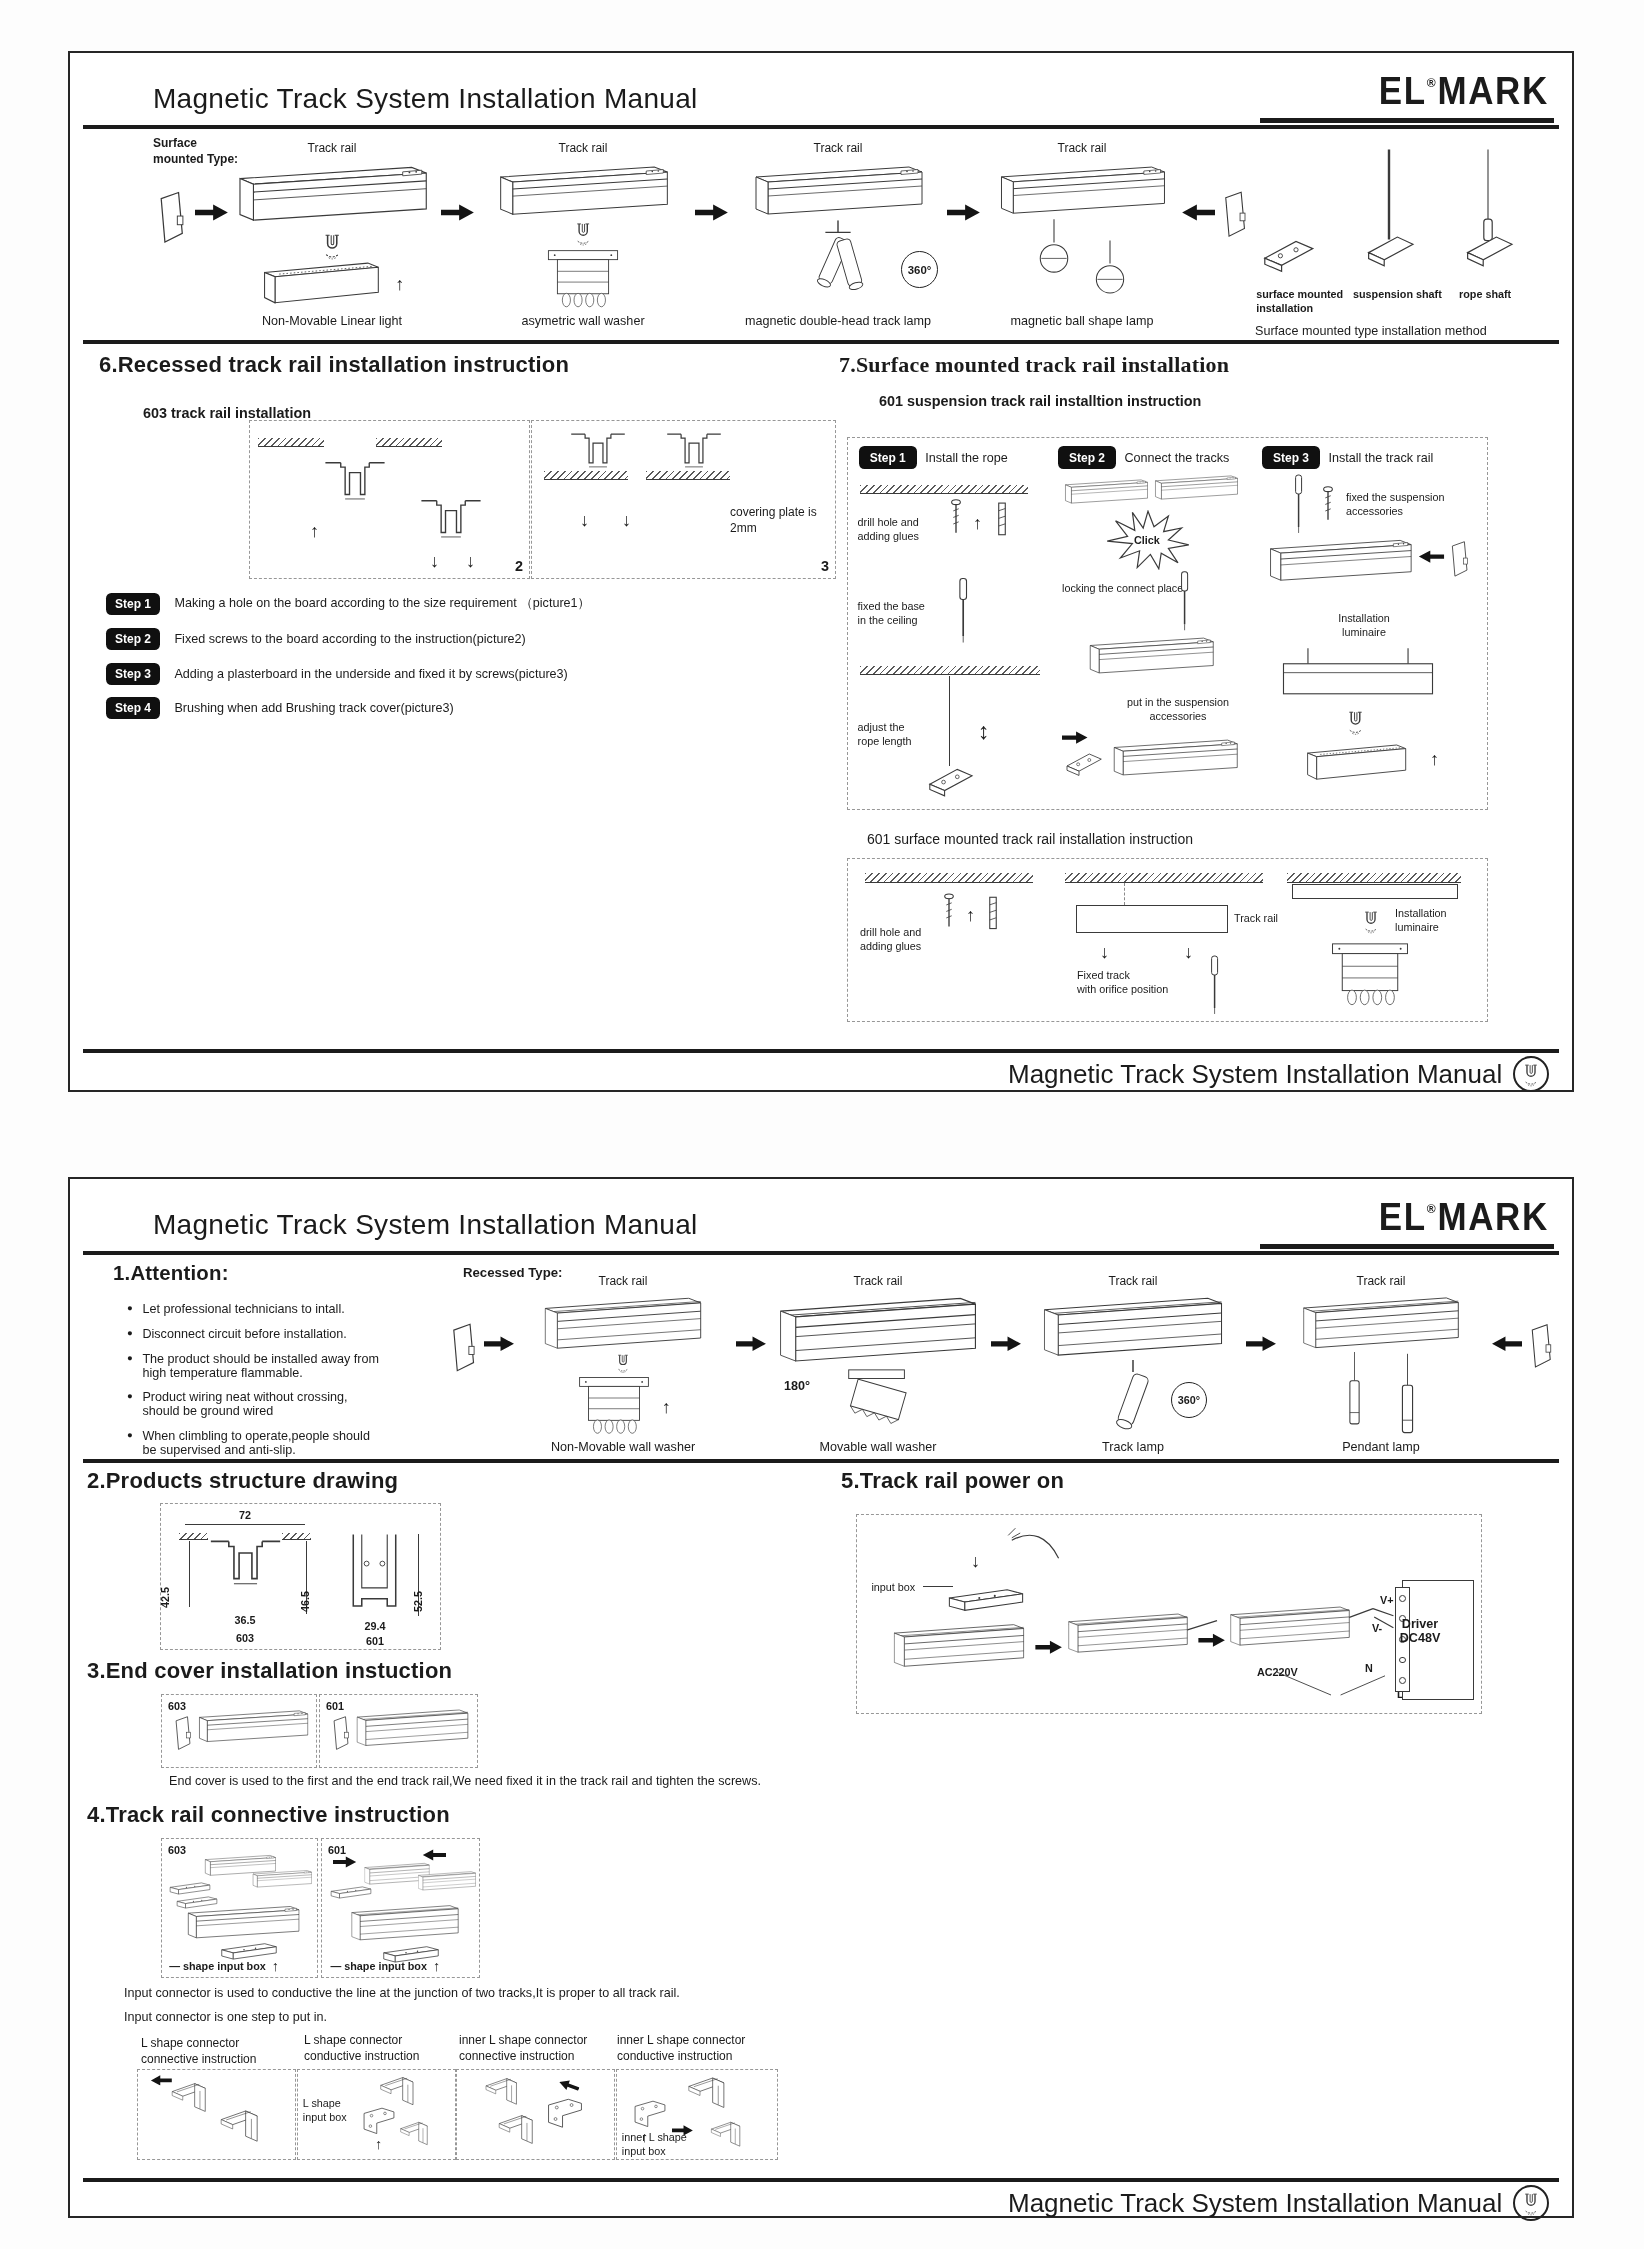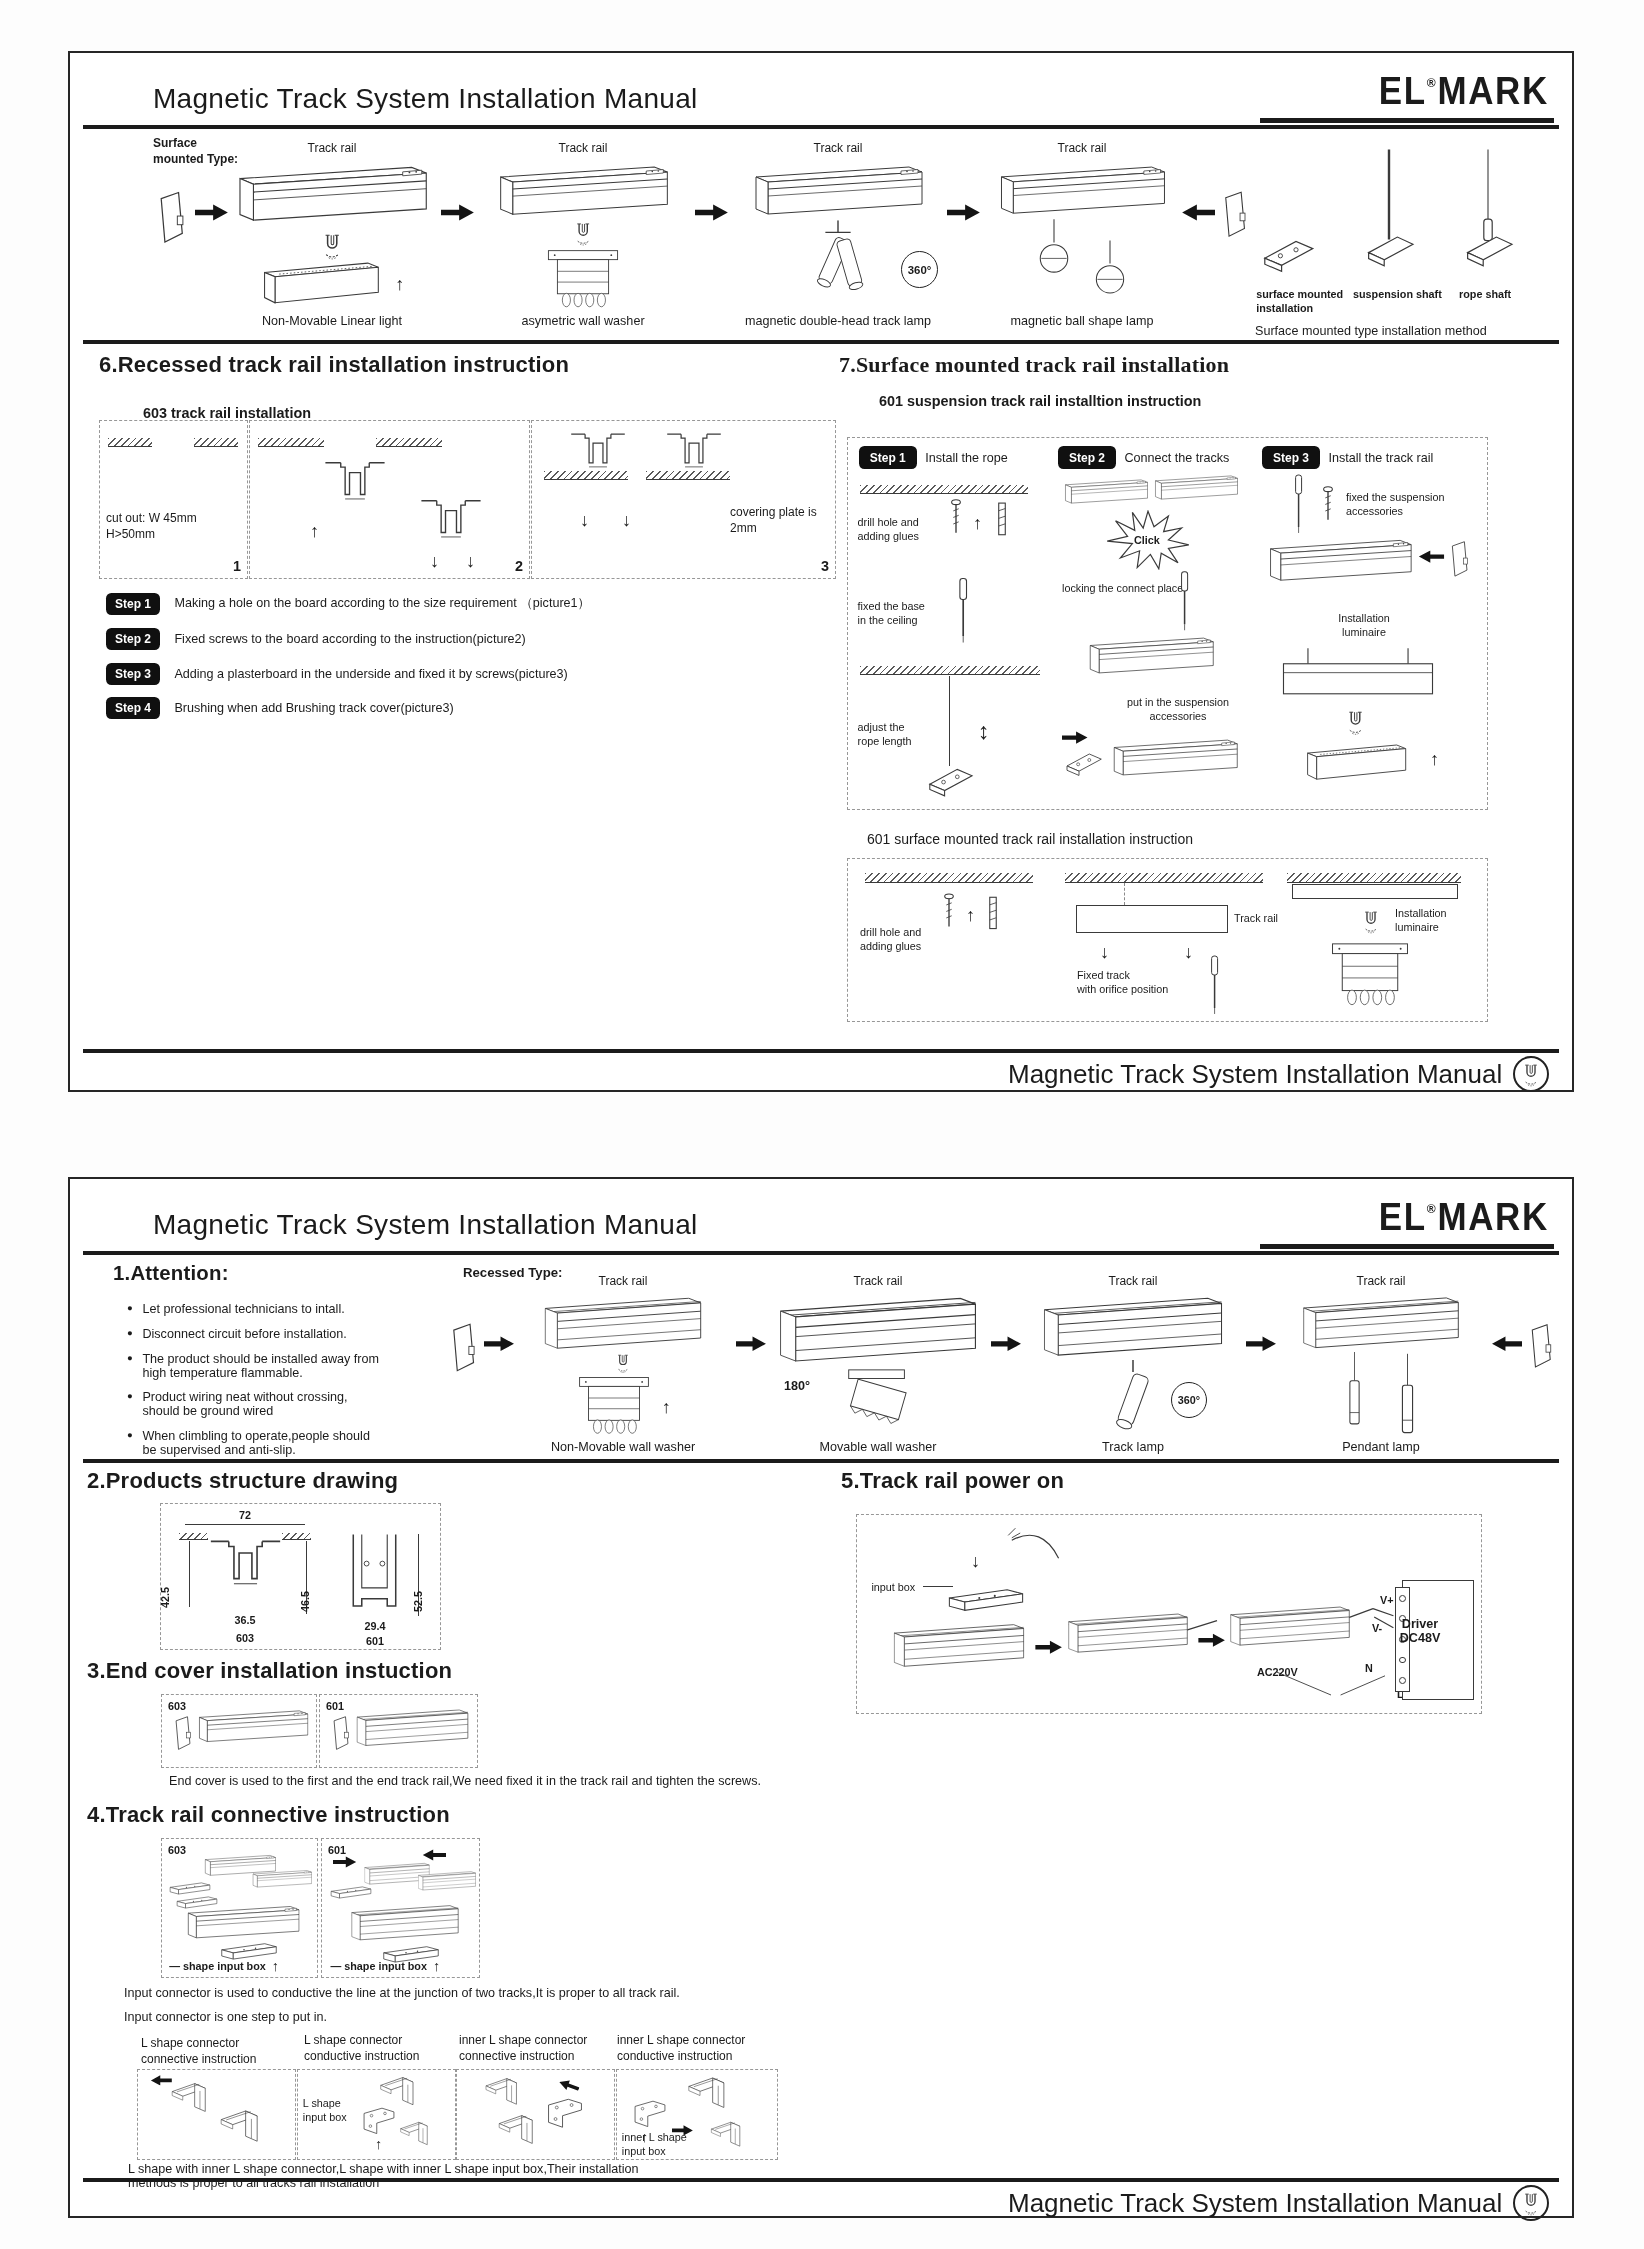--- a/index.html
+++ b/index.html
@@ -308,27 +308,20 @@
     <div class="abs lbl-s b" style="left:98px;top:144px;width:90px;">suspension shaft</div>
     <div class="abs lbl-s b" style="left:204px;top:144px;width:72px;">rope shaft</div>
     <div class="abs cap" style="left:0px;top:181px;width:300px;">Surface mounted type installation method</div>
   </div>
 
   <div class="abs rule" style="left:13.2px;top:287px;width:1476px;height:3.6px;"></div>
 
   <div class="abs h1" style="left:17px;top:299px;margin-left:12px;">6.Recessed track rail installation instruction</div>
   <div class="abs sub" style="left:73px;top:352px;text-align:center;">603 track rail installation</div>
 
-  <div class="abs dash" style="left:29px;top:367px;width:147px;height:157px;">
-    <div class="hatch abs" style="left:8.4px;top:17px;width:44px;"></div>
-    <div class="hatch abs" style="left:94px;top:17px;width:44px;"></div>
-    <div class="abs lbl pre" style="left:6px;top:90px;">cut out: W 45mm
-H&gt;50mm</div>
-    <div class="abs lbl b" style="right:6px;bottom:2.4px;font-size:14.4px;">1</div>
-  </div>
   <div class="abs dash" style="left:179px;top:367px;width:279px;height:157px;">
     <div class="hatch abs" style="left:8.4px;top:17px;width:66px;"></div>
     <div class="hatch abs" style="left:126px;top:17px;width:66px;"></div>
     <svg class="abs" style="left:72px;top:34px;width:66px;height:55px;" viewBox="0 0 110 92" width="66" height="55">
         <use href="#sym-profile603"></use>
       </svg>
     <span class="abs ar" style="left:60px;top:101px;">↑</span>
     <svg class="abs" style="left:168px;top:72px;width:66px;height:55px;" viewBox="0 0 110 92" width="66" height="55">
         <use href="#sym-profile603"></use>
       </svg>
@@ -794,22 +787,20 @@
     <svg class="abs" style="left:55px;top:55px;width:21.6px;height:10.8px;" viewBox="0 0 36 18" width="21.6" height="10.8">
         <use href="#sym-arrow"></use>
       </svg>
     <svg class="abs" style="left:78px;top:50px;width:72px;height:37px;" viewBox="0 0 120 62" width="72" height="37">
         <use href="#sym-corner"></use>
       </svg>
     <div class="abs lbl-s pre" style="left:4.8px;bottom:1.2px;">inner L shape
 input box</div>
   </div>
 
-  <div class="abs cap pre" style="left:58px;top:983px;width:852px;">L shape with inner L shape connector,L shape with inner L shape input box,Their installation
-methods is proper to all tracks rail installation</div>
 
   <div class="abs h1" style="left:771px;top:289px;">5.Track rail power on</div>
   <div class="abs dash" style="left:786px;top:335px;width:624px;height:198px;">
     <svg class="abs" style="left:0;top:0;width:624px;height:198px;" viewBox="0 0 1040 330" width="624" height="198">
       <path class="ln" stroke-width="2" d="M258,42 q50,-26 78,30"></path>
       <line class="ln" stroke-width="1.5" x1="252" y1="34" x2="264" y2="22"></line>
       <line class="ln" stroke-width="1.5" x1="258" y1="38" x2="272" y2="30"></line>
       <line class="ln" stroke-width="2" x1="536" y1="196" x2="600" y2="176"></line>
       <line class="ln" stroke-width="2" x1="806" y1="176" x2="860" y2="156"></line>
       <line class="ln" stroke-width="2" x1="860" y1="156" x2="894" y2="168"></line>

